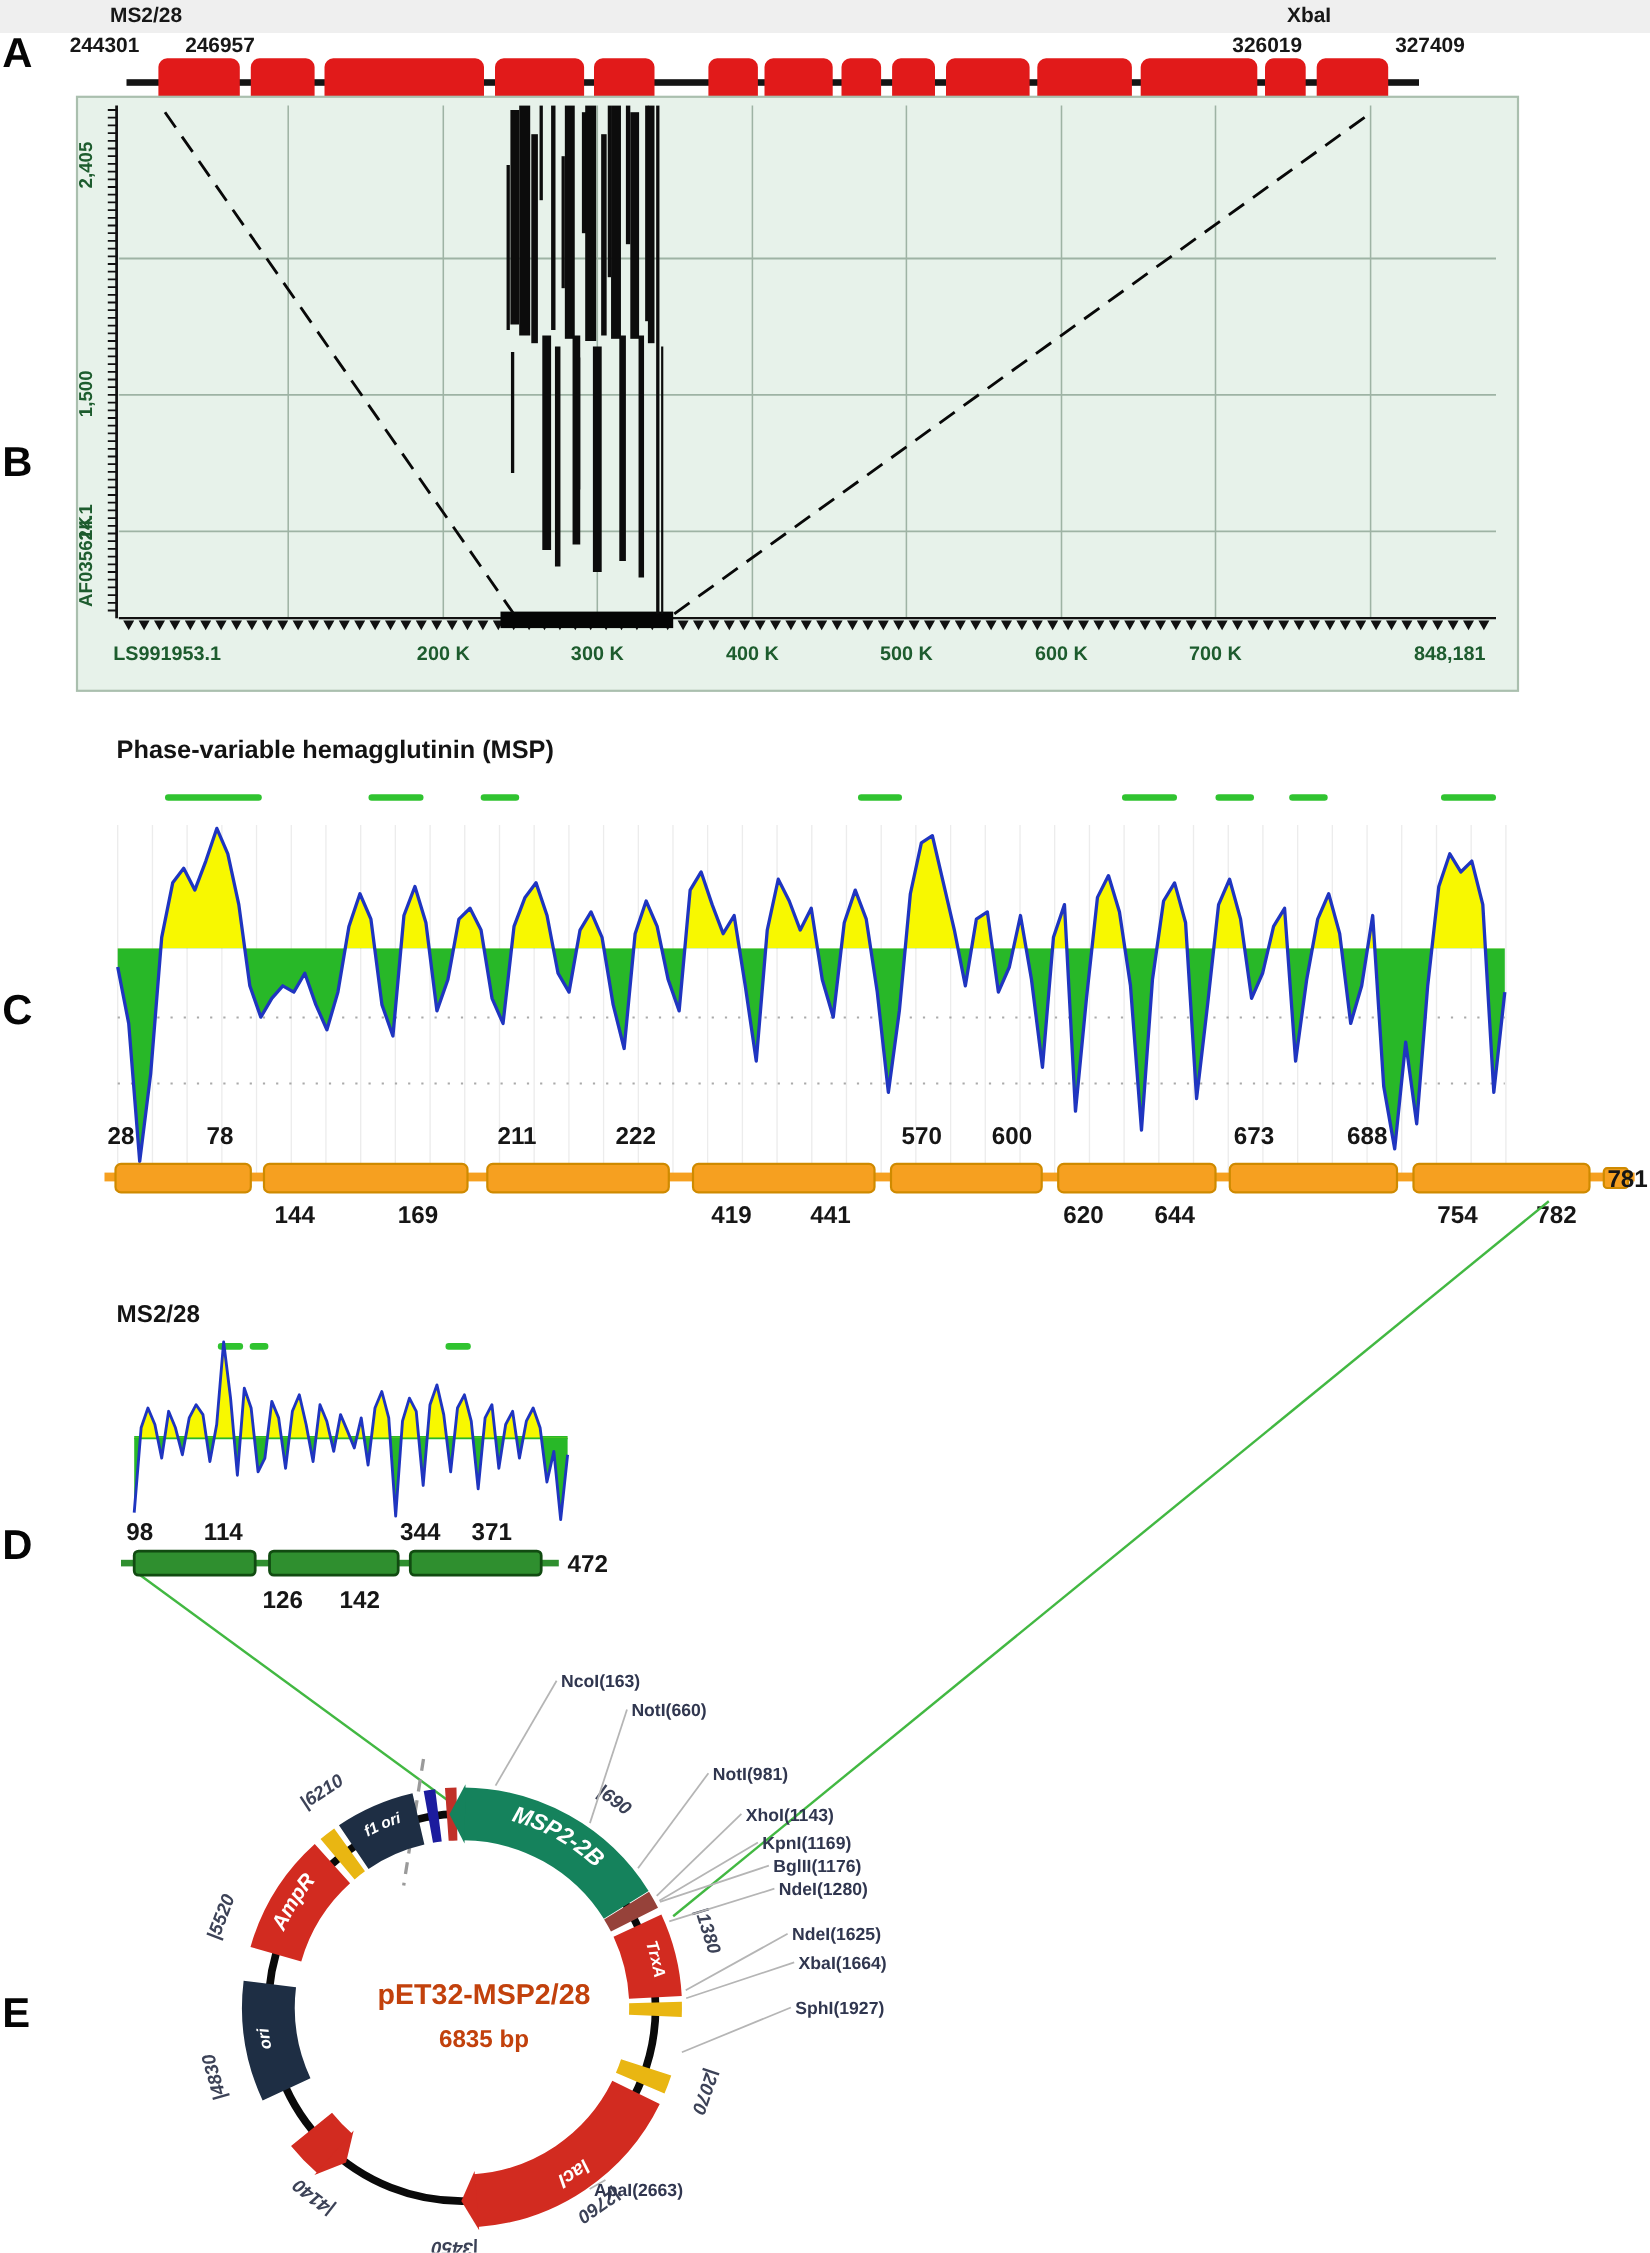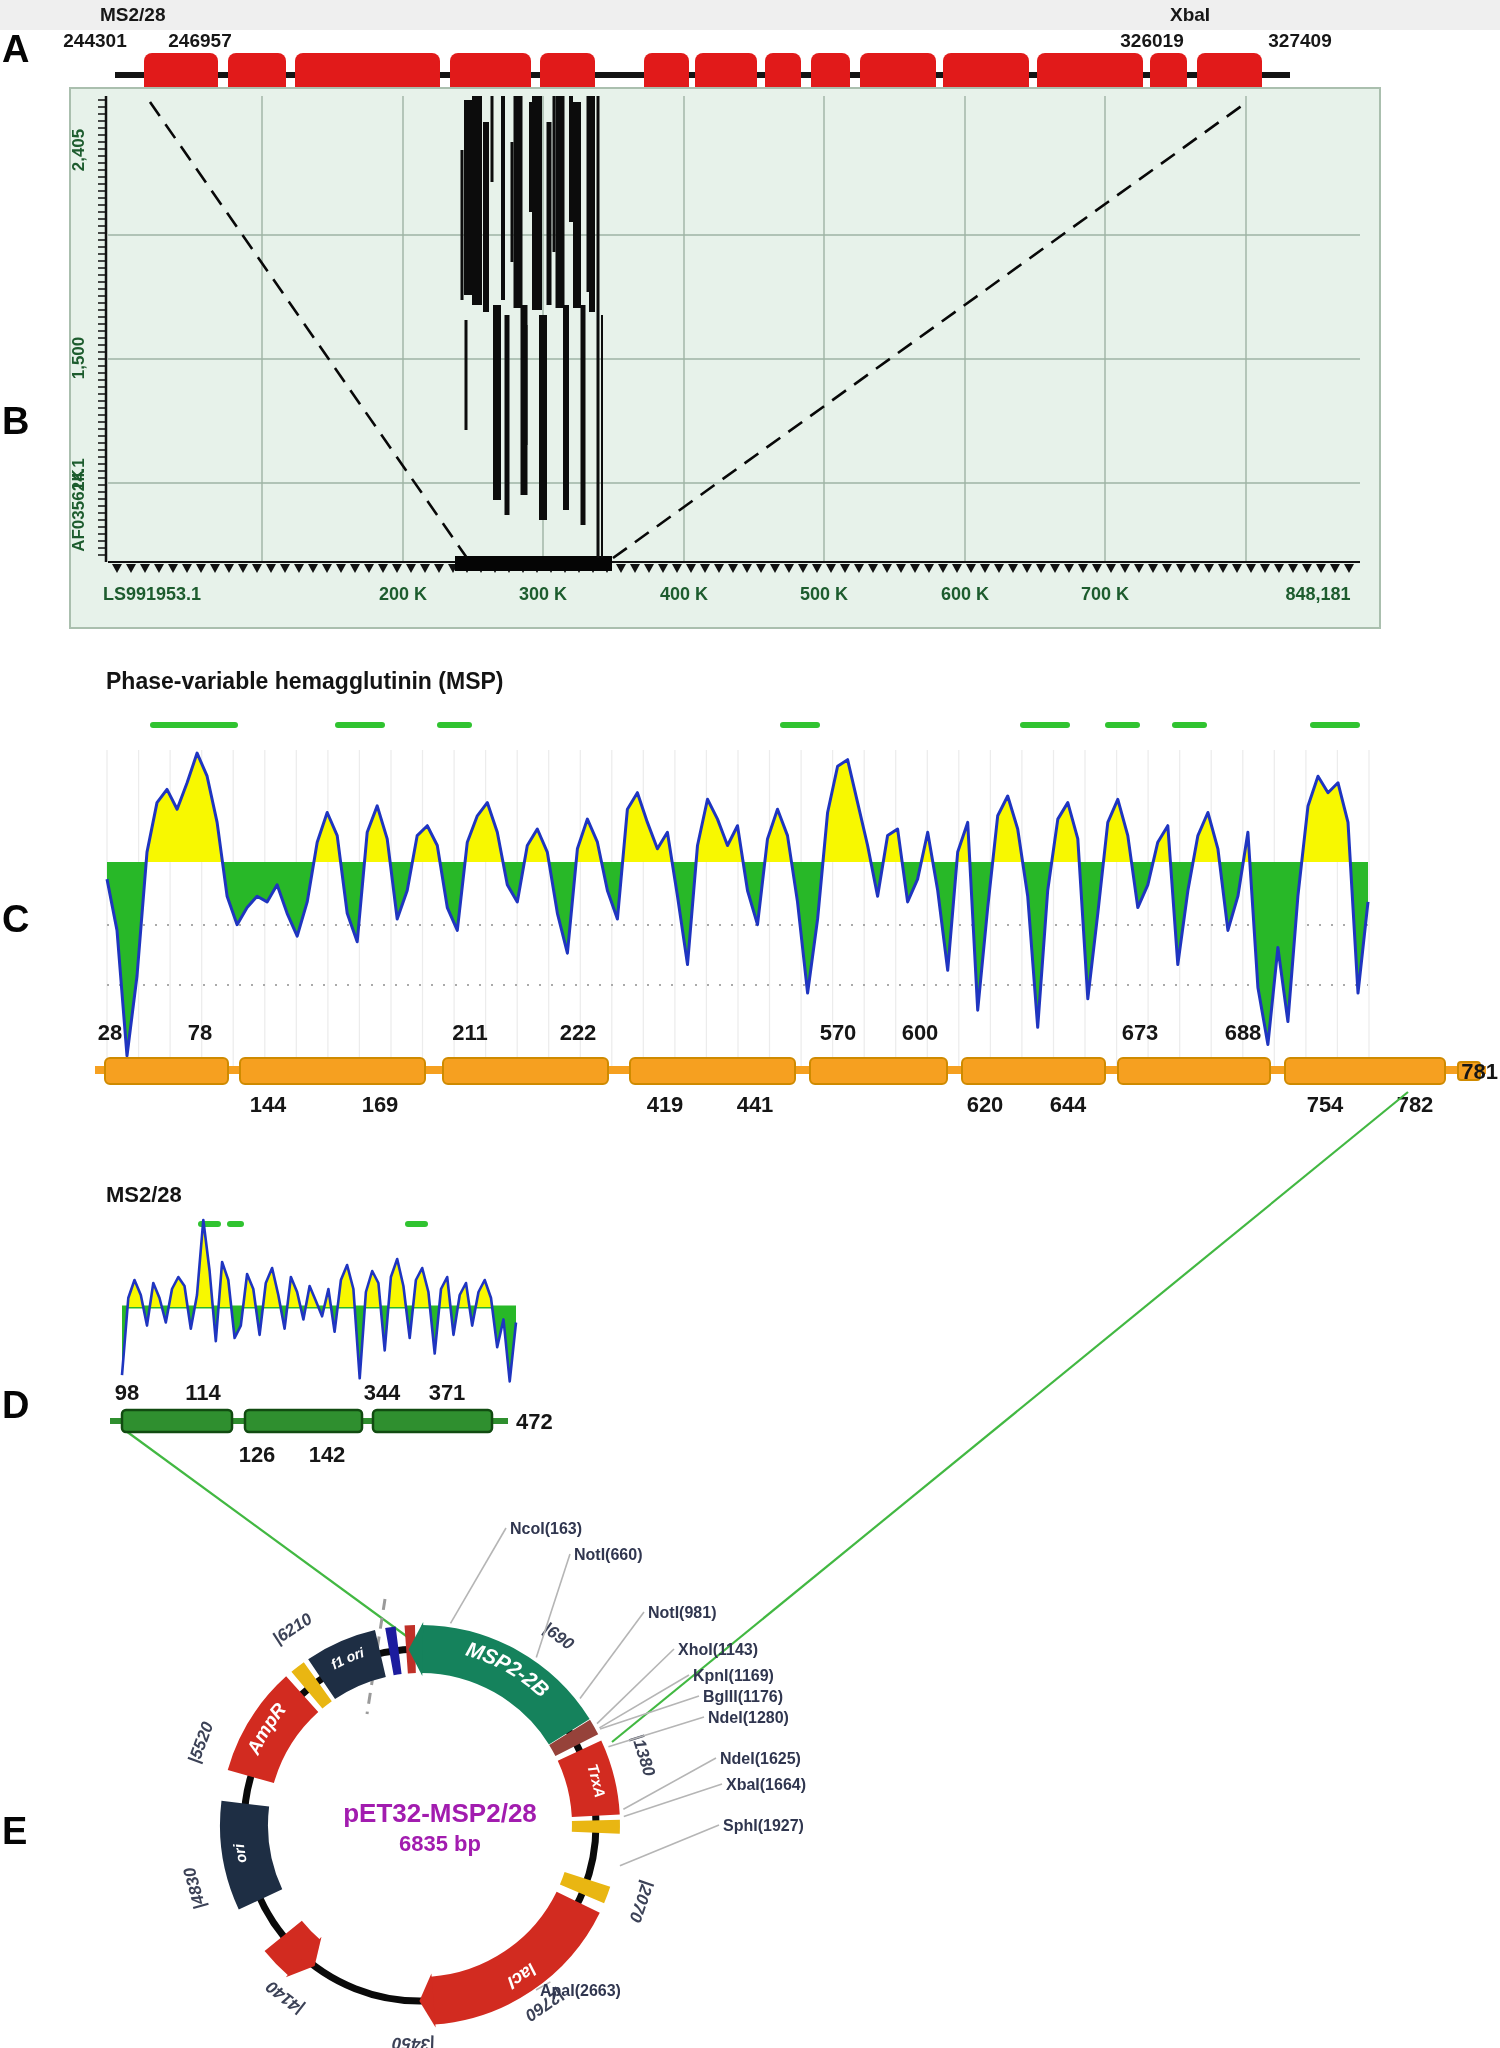--- a/index.html
+++ b/index.html
@@ -3,23 +3,23 @@
 <meta charset="utf-8">
 <style>
   html,body{margin:0;padding:0;background:#fff;}
   body{width:1500px;height:2048px;font-family:"Liberation Sans",sans-serif;}
   .canvas{position:relative;width:1500px;height:2048px;overflow:hidden;background:#fff;}
   #fig{position:absolute;left:0;top:0;font-family:"Liberation Sans",sans-serif;}
   .letter{position:absolute;left:2px;font:700 38px "Liberation Sans",sans-serif;color:#050505;}
   .trk{position:absolute;font:700 19px "Liberation Sans",sans-serif;color:#171717;}
   .pc-title{position:absolute;left:106px;top:668px;font:700 23px "Liberation Sans",sans-serif;color:#141414;}
   .pd-title{position:absolute;left:106px;top:1182px;font:700 22px "Liberation Sans",sans-serif;color:#141414;}
-  .plasmid-center{position:absolute;left:440px;top:1798px;transform:translateX(-50%);text-align:center;color:#a21caf;}
+  .plasmid-center{position:absolute;left:440px;top:1798px;transform:translateX(-50%);text-align:center;color:#c2410c;}
   .pname{font:700 26px "Liberation Sans",sans-serif;}
-  .psize{font:700 22px "Liberation Sans",sans-serif;margin-top:2px;}
+  .psize{font:700 22px "Liberation Sans",sans-serif;margin-top:12px;}
 </style>
 </head>
 <body>
 
 <div class="canvas">
   <svg id="fig" width="1500" height="2048" viewBox="0 0 1500 2048">
       <rect x="0" y="0" width="1500" height="30" fill="#efefef"></rect>
       <g>
         <rect x="115" y="72" width="1175" height="6" fill="#141414"></rect>
         <rect x="144" y="53" width="74" height="44" rx="8" fill="#e11a1a"></rect>

